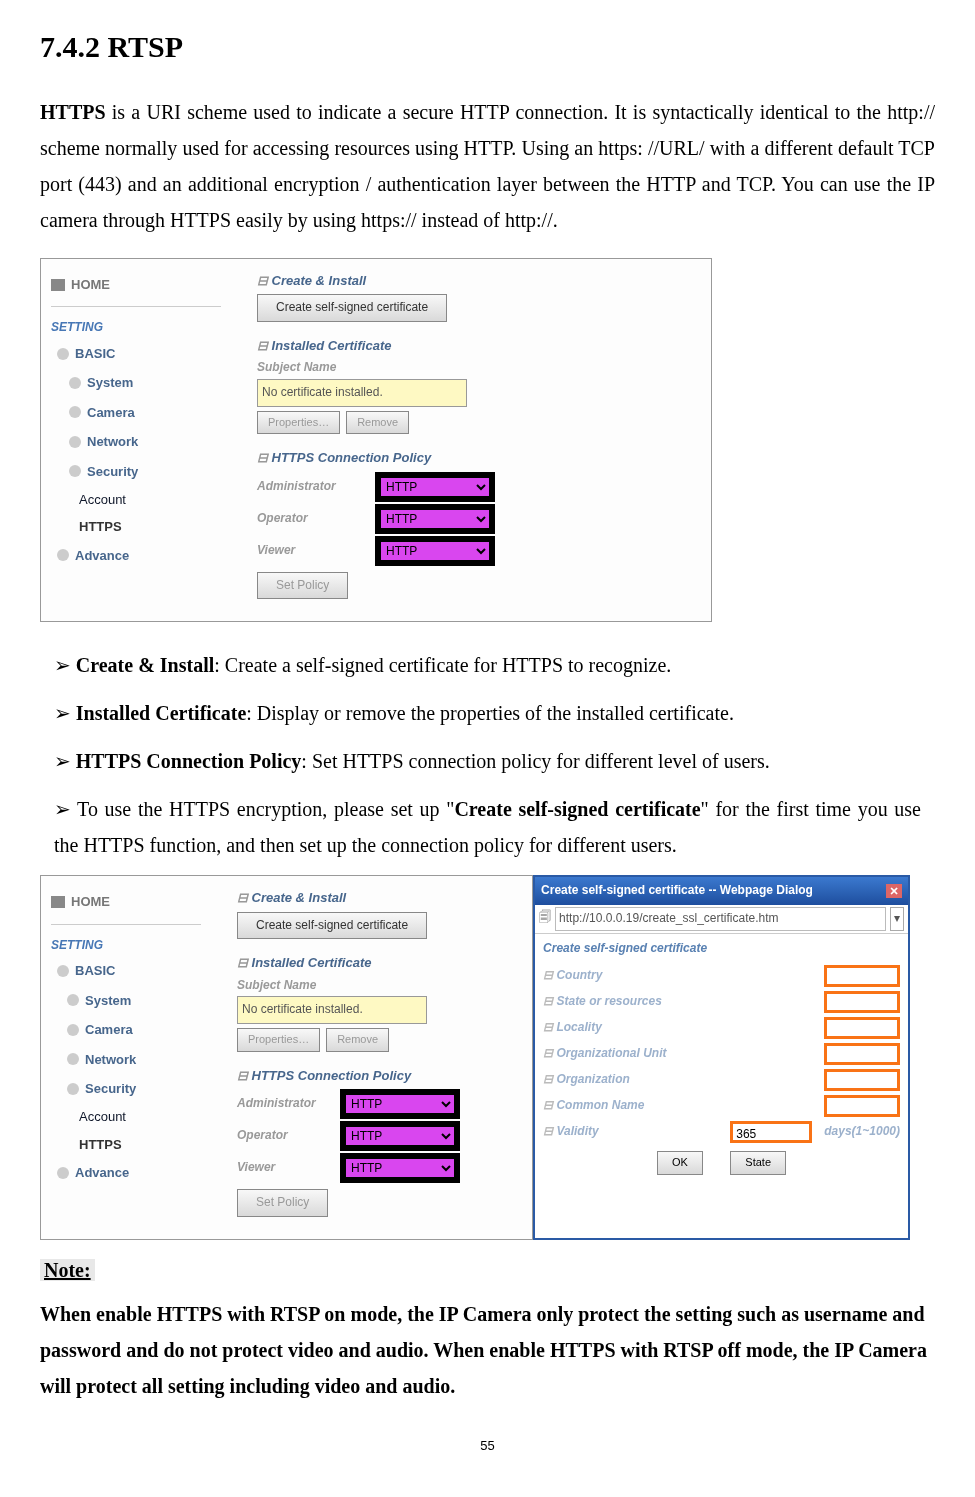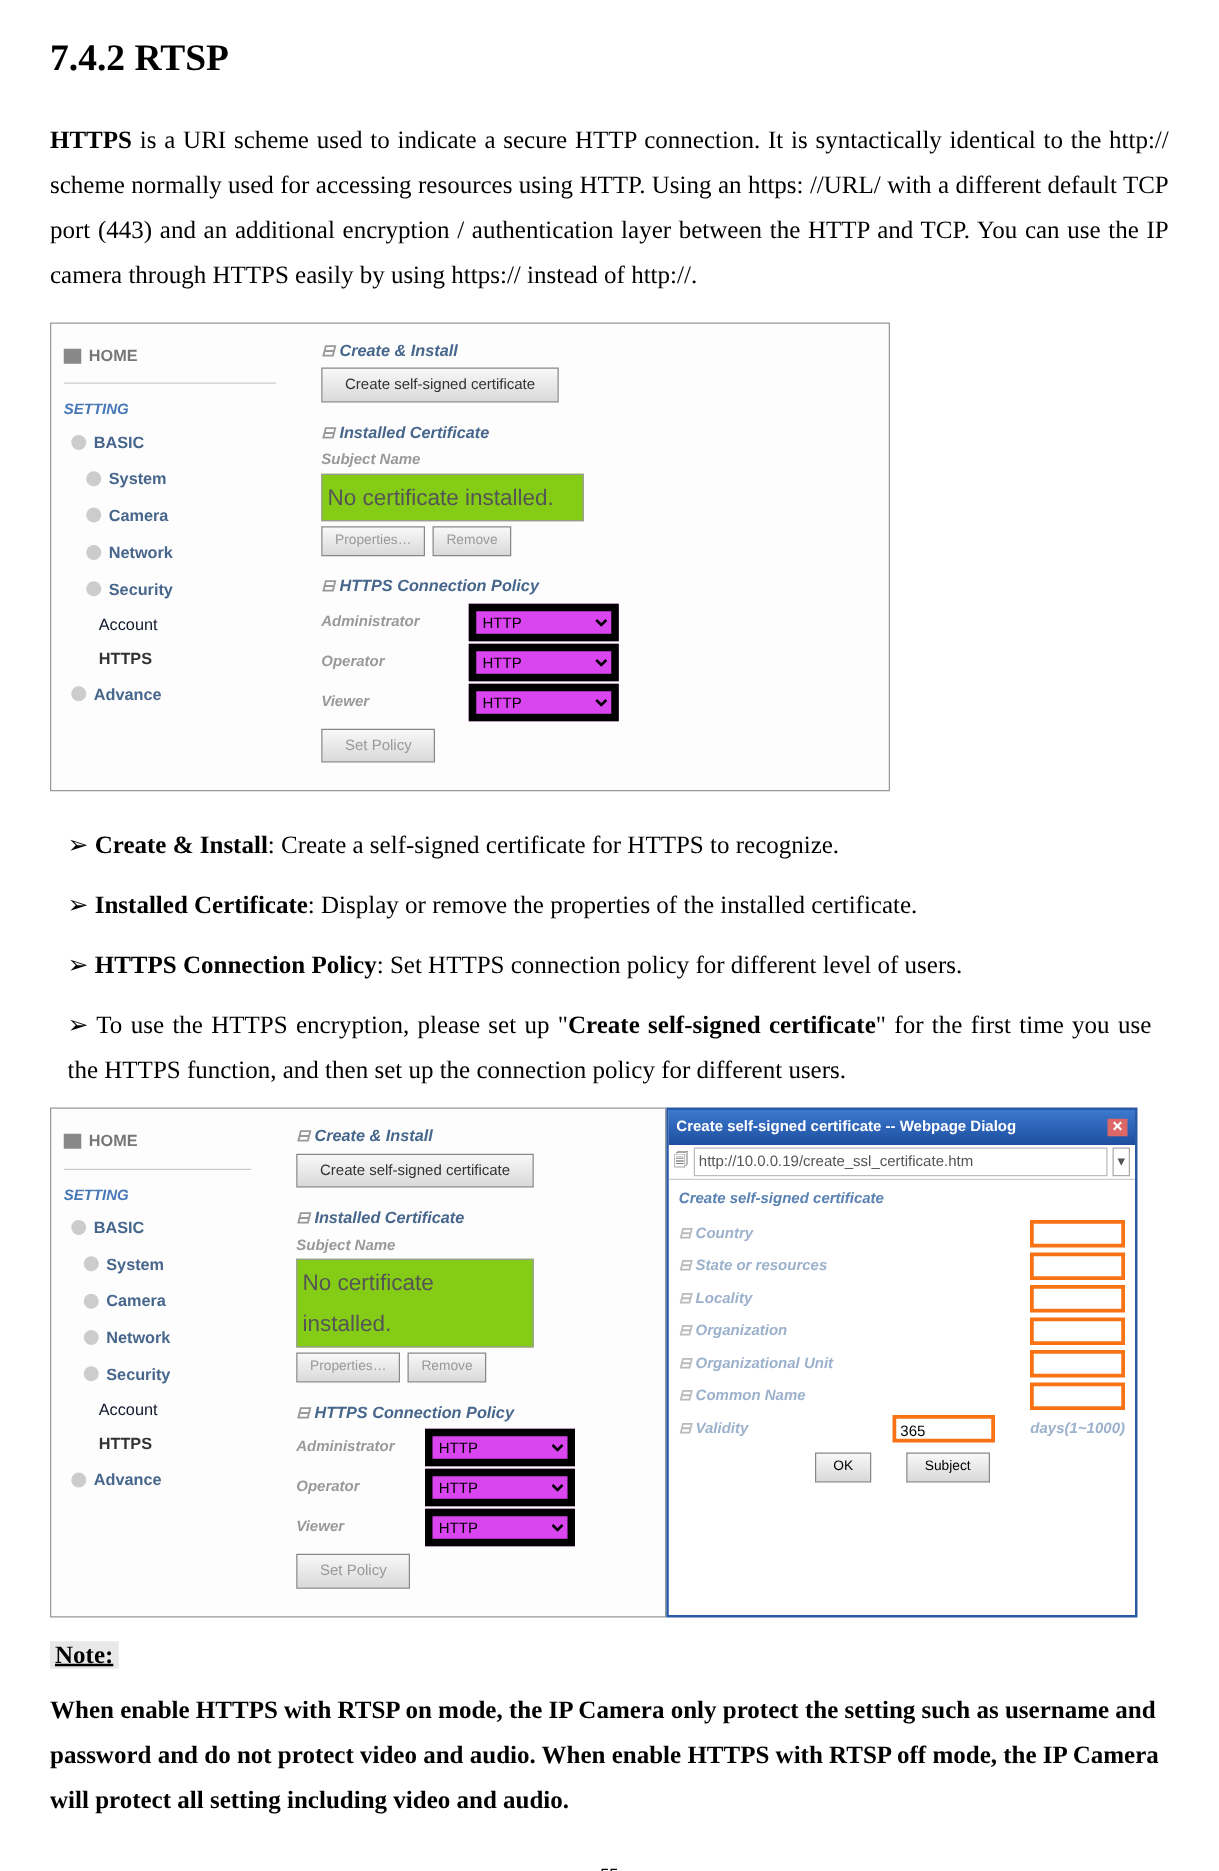--- a/index.html
+++ b/index.html
@@ -119,22 +119,22 @@
     margin-top: 2px;
   }
   .pane .btn.disabled {
     color: #999;
   }
   .pane .fld {
     border: 1px solid #999;
     width: 200px;
     padding: 2px 4px;
     color: #555;
-    font-size: 18px;
-    background: #84cc16;
+    font-size: 12px;
+    background: #fef9c3;
   }
   .pane .row {
     display: flex;
     gap: 8px;
     align-items: center;
     margin: 2px 0;
   }
   .pane .lbl {
     width: 110px;
     font-weight: bold;
@@ -199,21 +199,21 @@
   .dialog .heading {
     font-weight: bold;
     font-style: italic;
     color: #5981b2;
     padding: 4px 8px;
   }
   .dialog .drow {
     display: flex;
     align-items: center;
     padding: 2px 8px;
-    gap: 24px;
+    gap: 8px;
   }
   .dialog .dlbl {
     flex: 1;
     font-weight: bold;
     font-style: italic;
     color: #9cb1cc;
   }
   .dialog .dlbl::before {
     content: "⊟ ";
     color: #bbb;
@@ -414,39 +414,39 @@
       </div>
     <div class="drow">
         <span class="dlbl">State or resources</span>
         <span class="dinp"></span>
       </div>
     <div class="drow">
         <span class="dlbl">Locality</span>
         <span class="dinp"></span>
       </div>
     <div class="drow">
+        <span class="dlbl">Organizational Unit</span>
+        <span class="dinp"></span>
+      </div>
+    <div class="drow">
         <span class="dlbl">Organization</span>
-        <span class="dinp"></span>
-      </div>
-    <div class="drow">
-        <span class="dlbl">Organizational Unit</span>
         <span class="dinp"></span>
       </div>
     <div class="drow">
         <span class="dlbl">Common Name</span>
         <span class="dinp"></span>
       </div>
     <div class="drow">
         <span class="dlbl">Validity</span>
         <span class="dinp" style="text-align:left;padding:0 3px">365</span>
         <span class="days">days(1~1000)</span>
       </div>
     <div class="dbtns">
       <span class="btn">OK</span>
-      <span class="btn">Subject</span>
+      <span class="btn">State</span>
     </div>
   </div>
 </div>
 
 <div><span class="note-label">Note:</span></div>
 <div class="note-text">When enable HTTPS with RTSP on mode, the IP Camera only protect the setting such as username and password and do not protect video and audio. When enable HTTPS with RTSP off mode, the IP Camera will protect all setting including video and audio.</div>
 
 <div class="pagenum">55</div>
 
 </body></html>

